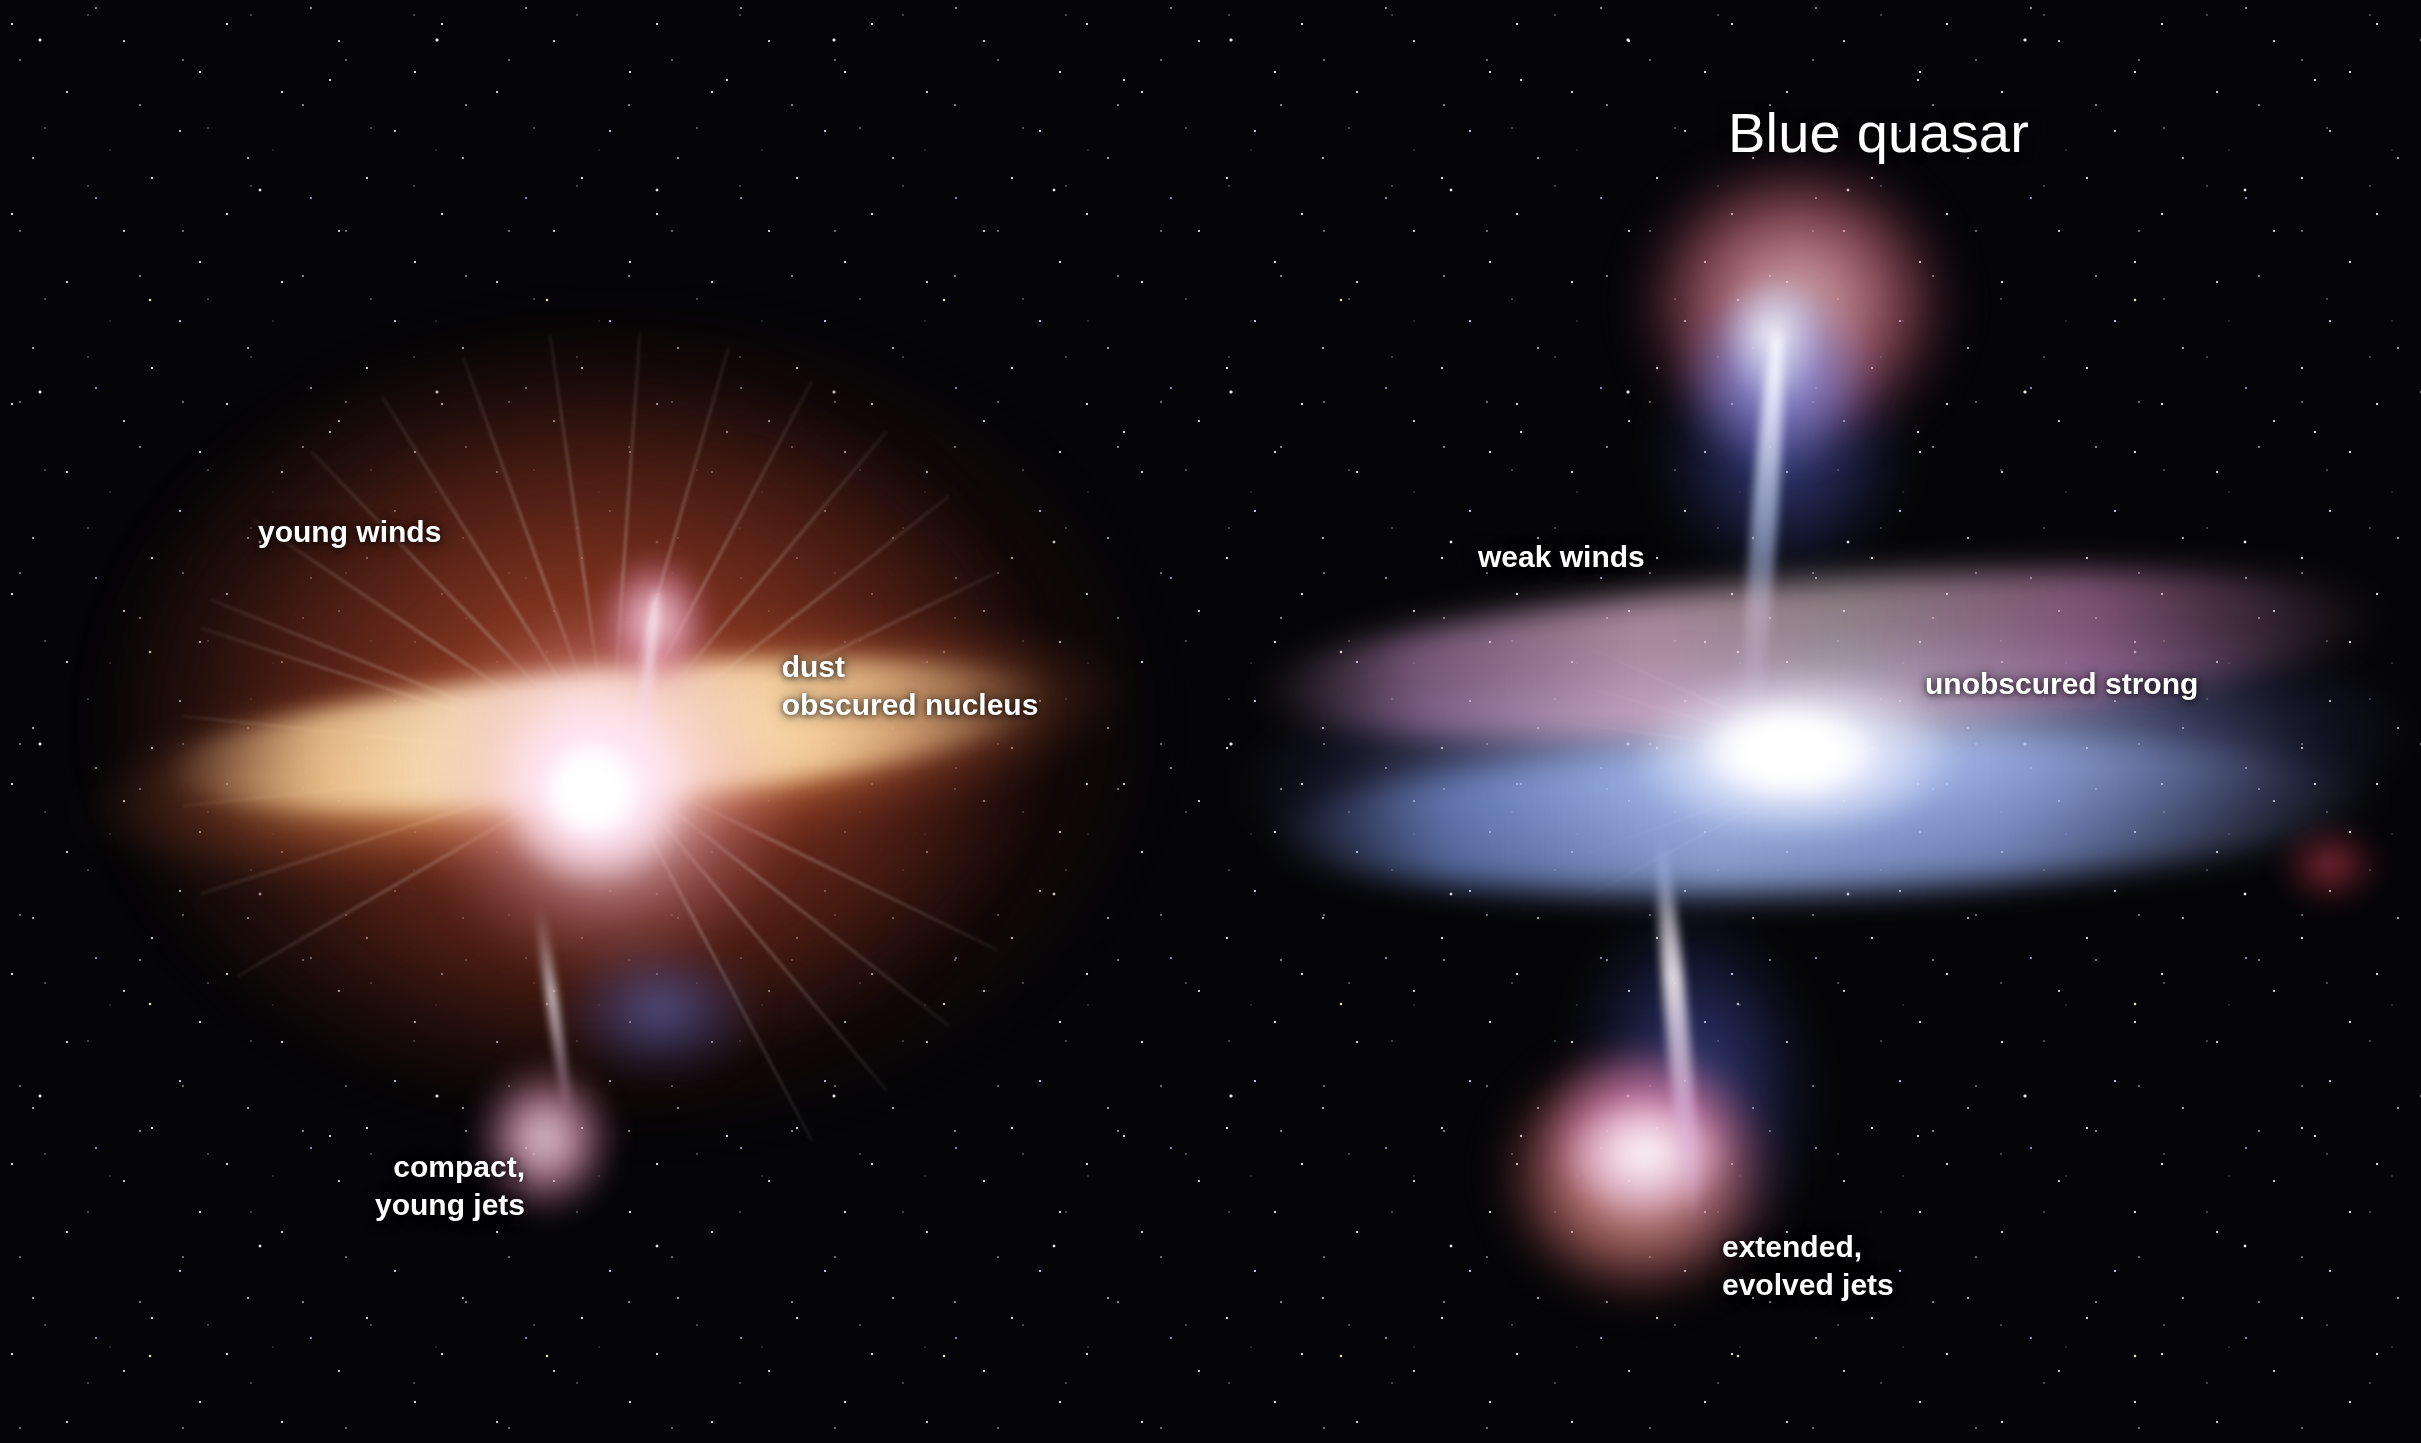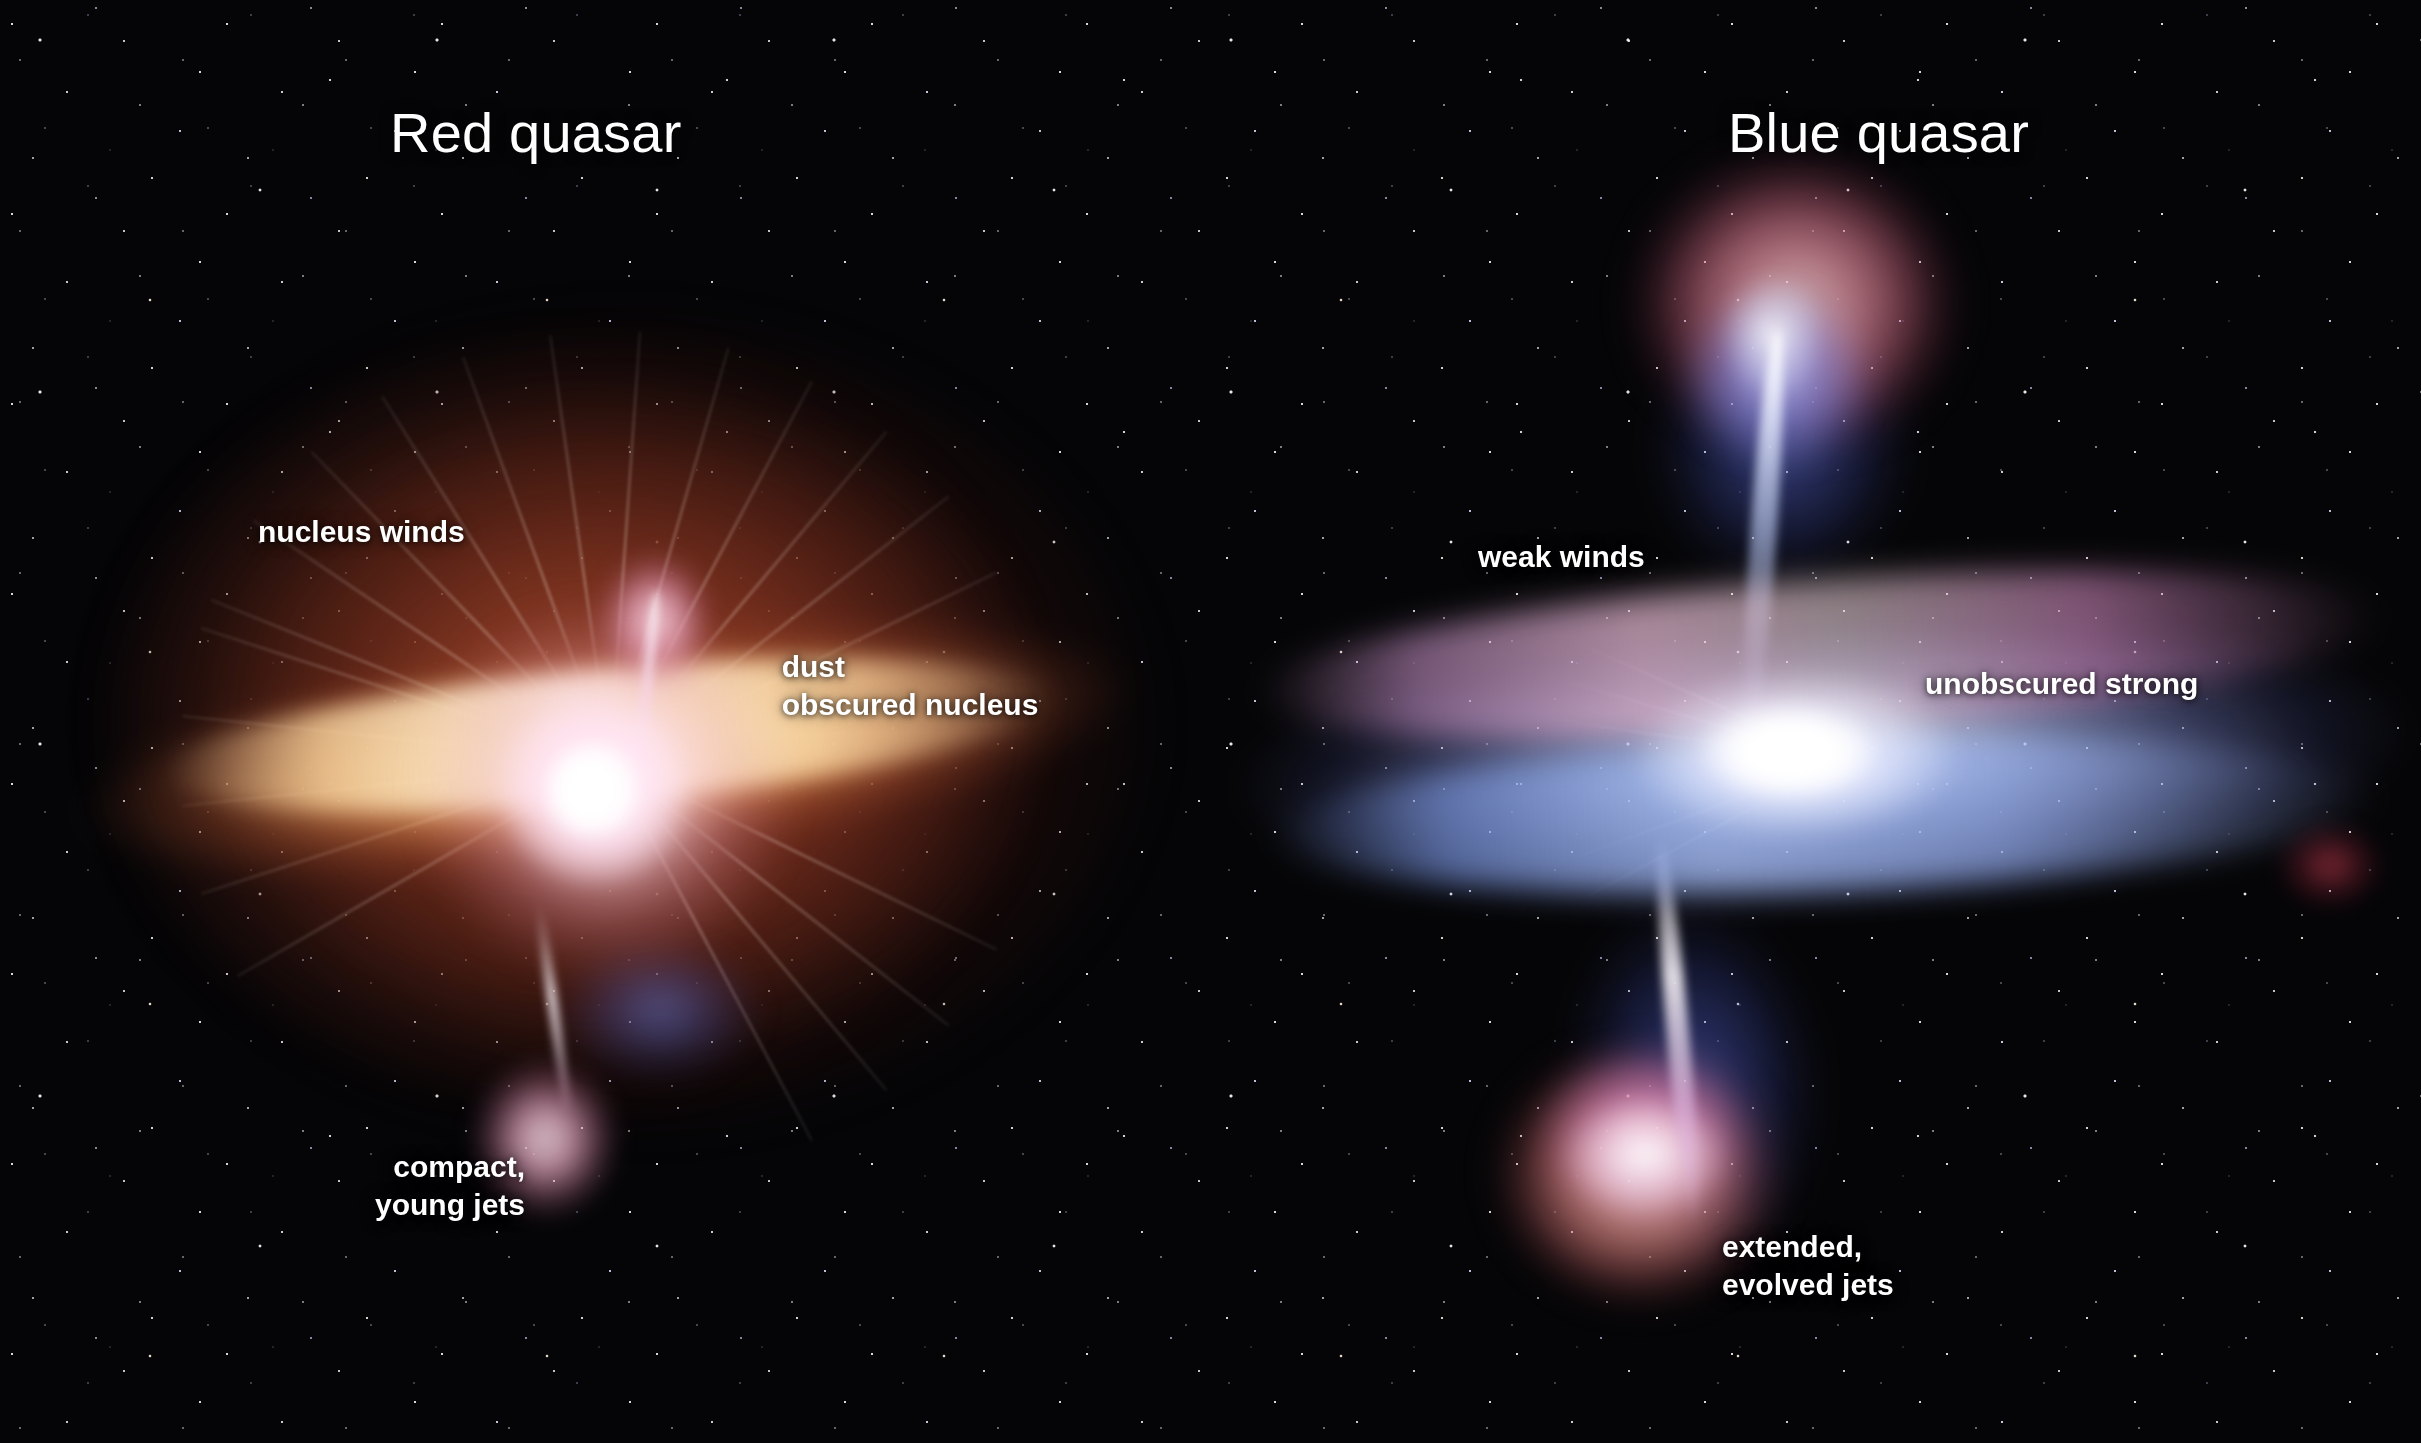--- a/index.html
+++ b/index.html
@@ -408,25 +408,24 @@
     </div>
 
     <div class="blob bq-disk"></div>
     <div class="blob bq-disk-dust"></div>
     <div class="blob bq-disk-blue"></div>
     <div class="blob bq-red-knot"></div>
     <div class="blob bq-core"></div>
     <div class="blob bq-core-hot"></div>
   </div>
 
-  <div class="title" style="left:390px;top:100px;">Red quasar</div>
 
   <div class="title" style="left:1728px;top:100px;">Blue quasar</div>
 
-  <div class="ann" style="left:258px;top:513px;">nucleus winds</div>
+  <div class="ann" style="left:258px;top:513px;">young winds</div>
 
   <div class="ann center" style="left:910px;top:648px;">dust
 obscured nucleus</div>
 
   <div class="ann" style="left:375px;top:1148px;text-align:right;">compact,
 young jets</div>
 
   <div class="ann" style="left:1478px;top:538px;">weak winds</div>
 
   <div class="ann" style="left:1925px;top:665px;">unobscured strong</div>

